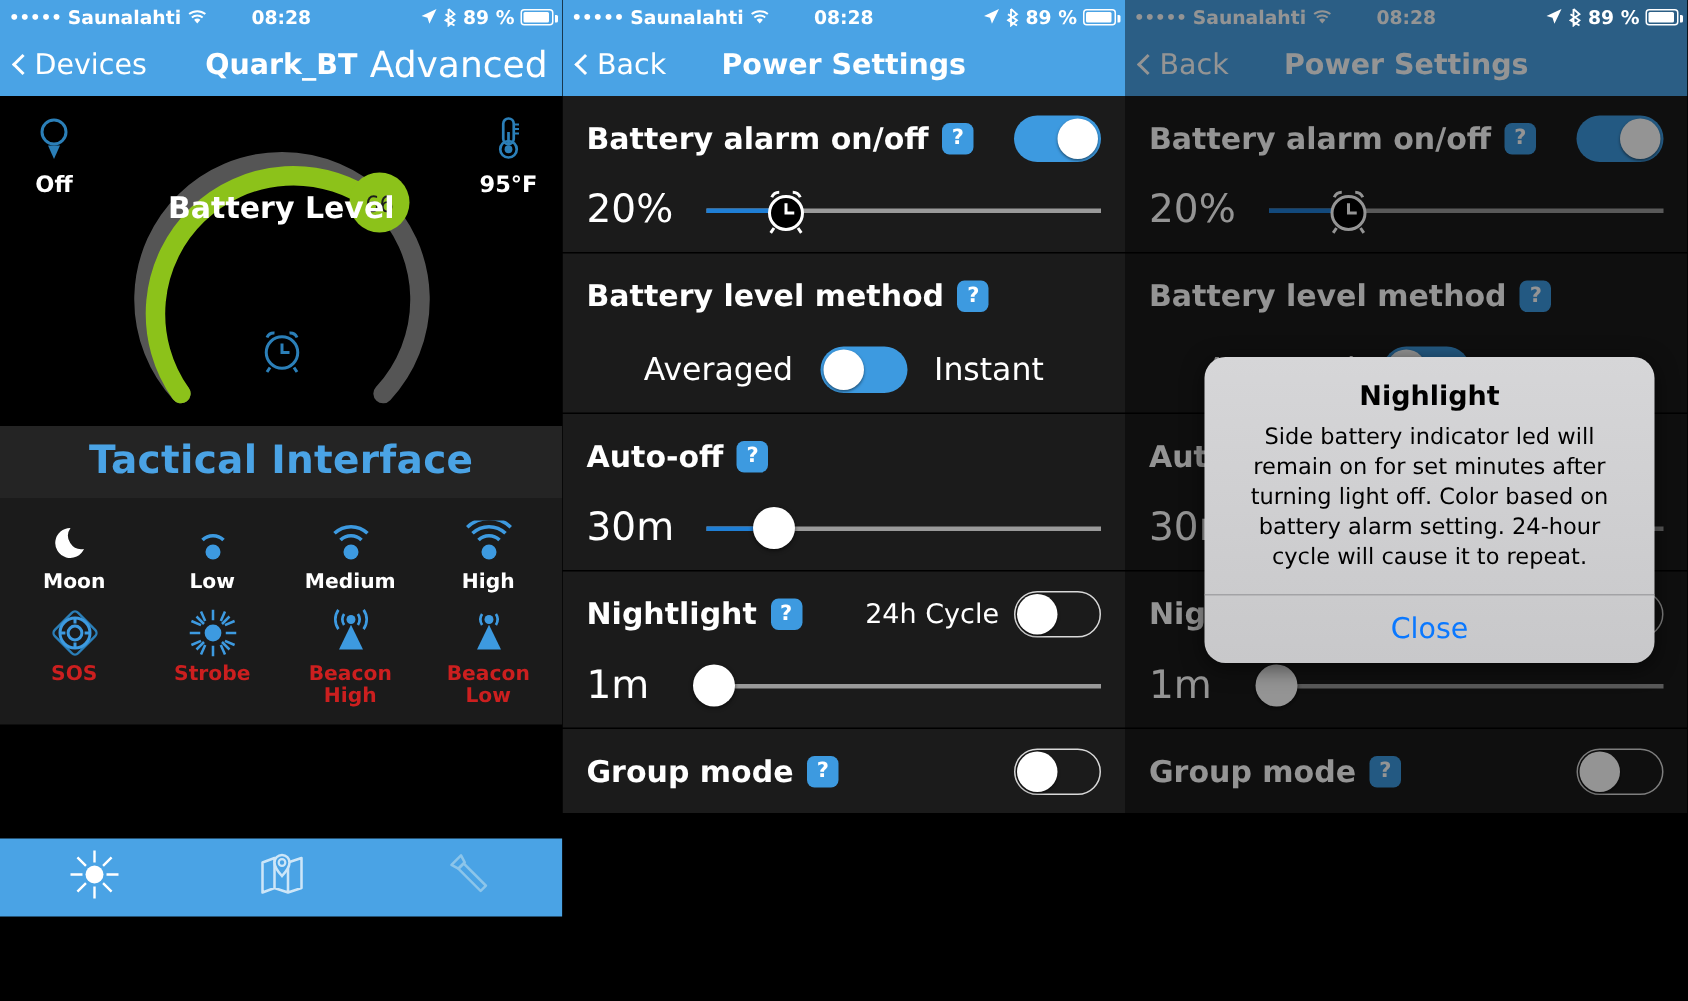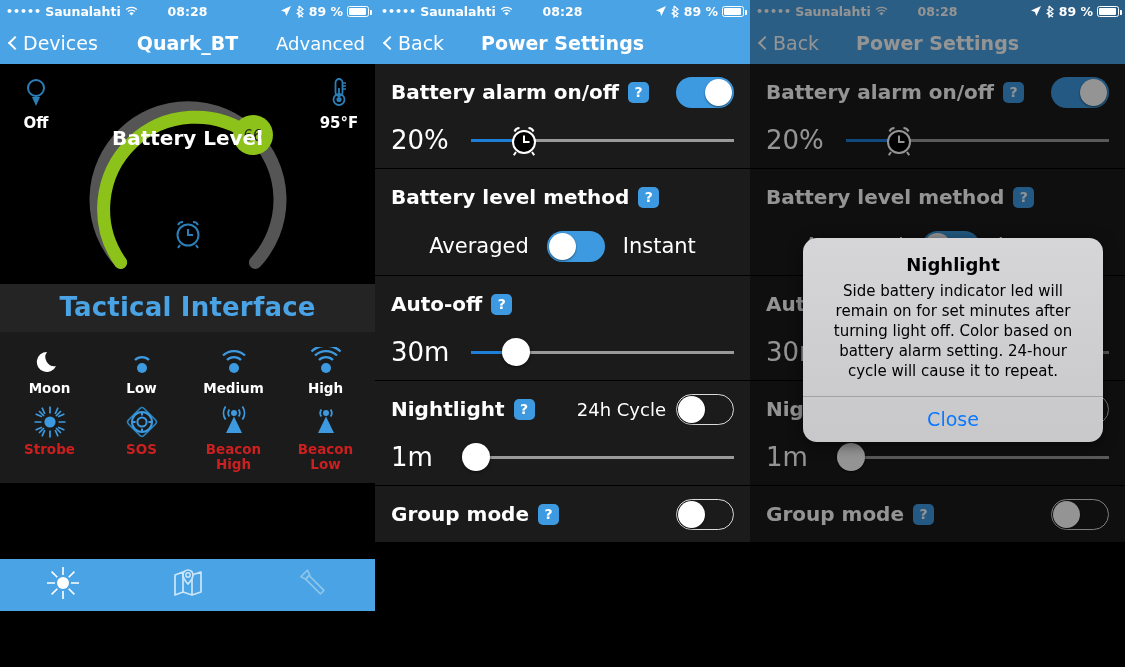--- a/index.html
+++ b/index.html
@@ -26,21 +26,21 @@
                background:#fff; border-radius:1px; display:block; }
 
   
   .navbar { height:42px; background:#4aa3e5; color:#fff; display:flex;
             align-items:center; padding:0 10px; position:relative; }
   .nav-back { display:flex; align-items:center; gap:3px; font-size:19px; cursor:pointer; }
   .chev { display:inline-block; width:10px; height:10px; border-left:2.6px solid #fff;
           border-bottom:2.6px solid #fff; transform:rotate(45deg); }
   .nav-title { position:absolute; left:0; right:0; text-align:center;
                font-size:19px; font-weight:bold; pointer-events:none; }
-  .nav-right { margin-left:auto; font-size:18px; z-index:2; cursor:pointer; }
+  .nav-right { margin-left:auto; font-size:24px; z-index:2; cursor:pointer; }
 
   
   .gauge-wrap { position:relative; height:220px; background:#000; }
   .corner { position:absolute; top:12px; text-align:center; color:#fff;
             font-size:15px; font-weight:bold; width:60px; }
   .corner.left { left:6px; }
   .corner.right { right:6px; }
   .corner svg { display:block; margin:0 auto 4px; }
   .gauge-svg { position:absolute; left:50%; top:8px; transform:translateX(-50%); }
   .gauge-label { position:absolute; left:0; right:0; top:62px; text-align:center;
@@ -240,39 +240,39 @@
               </svg>
           </div>
           <div class="lbl">High</div>
         </div>
       </div>
 
       <div class="mode-row">
         <div class="mode">
           <div class="ic">
             <svg width="34" height="34" viewBox="0 0 34 34">
+              <rect x="6" y="6" width="22" height="22" rx="3" transform="rotate(45 17 17)" fill="none" stroke="#2b7fb8" stroke-width="1.6"></rect>
+              <circle cx="17" cy="17" r="10" fill="none" stroke="#3d9ae0" stroke-width="2"></circle>
+              <circle cx="17" cy="17" r="4.6" fill="none" stroke="#3d9ae0" stroke-width="2"></circle>
+              <path d="M17 7v3.6M17 23.4V27M7 17h3.6M23.4 17H27" stroke="#3d9ae0" stroke-width="2"></path>
+            </svg>
+          </div>
+          <div class="lbl red">SOS</div>
+        </div>
+        <div class="mode">
+          <div class="ic">
+            <svg width="34" height="34" viewBox="0 0 34 34">
               <circle cx="17" cy="17" r="5.6" fill="#3d9ae0"></circle>
               <g stroke="#3d9ae0" stroke-width="1.7">
                 <path d="M17 1.5v7M17 25.5v7M1.5 17h7M25.5 17h7M6 6l5 5M23 23l5 5M28 6l-5 5M11 23l-5 5"></path>
                 <path d="M9 2.6l2.8 6.4M22.2 25l2.8 6.4M2.6 9l6.4 2.8M25 22.2l6.4 2.8M31.4 9L25 11.8M9 22.2L2.6 25M25 2.6l-2.8 6.4M11.8 25L9 31.4"></path>
               </g>
             </svg>
           </div>
           <div class="lbl red">Strobe</div>
-        </div>
-        <div class="mode">
-          <div class="ic">
-            <svg width="34" height="34" viewBox="0 0 34 34">
-              <rect x="6" y="6" width="22" height="22" rx="3" transform="rotate(45 17 17)" fill="none" stroke="#2b7fb8" stroke-width="1.6"></rect>
-              <circle cx="17" cy="17" r="10" fill="none" stroke="#3d9ae0" stroke-width="2"></circle>
-              <circle cx="17" cy="17" r="4.6" fill="none" stroke="#3d9ae0" stroke-width="2"></circle>
-              <path d="M17 7v3.6M17 23.4V27M7 17h3.6M23.4 17H27" stroke="#3d9ae0" stroke-width="2"></path>
-            </svg>
-          </div>
-          <div class="lbl red">SOS</div>
         </div>
         <div class="mode">
           <div class="ic">
             <svg width="34" height="34" viewBox="0 0 34 34">
               <circle cx="17" cy="8" r="3" fill="#3d9ae0"></circle>
               <path d="M17 11.5 25 28H9Z" fill="#3d9ae0"></path>
               <path d="M12.4 4.4a6.4 6.4 0 0 0 0 7.2M21.6 4.4a6.4 6.4 0 0 1 0 7.2" stroke="#3d9ae0" stroke-width="1.8" fill="none"></path>
               <path d="M8.6 1.6a11 11 0 0 0 0 12.8M25.4 1.6a11 11 0 0 1 0 12.8" stroke="#3d9ae0" stroke-width="1.8" fill="none"></path>
             </svg>
           </div>

